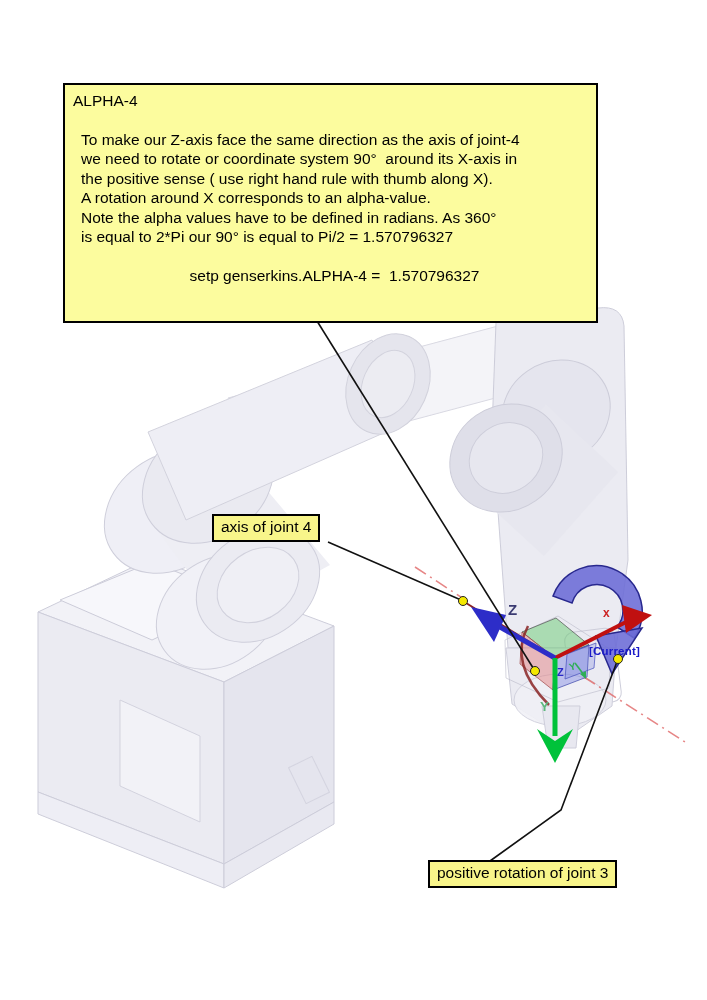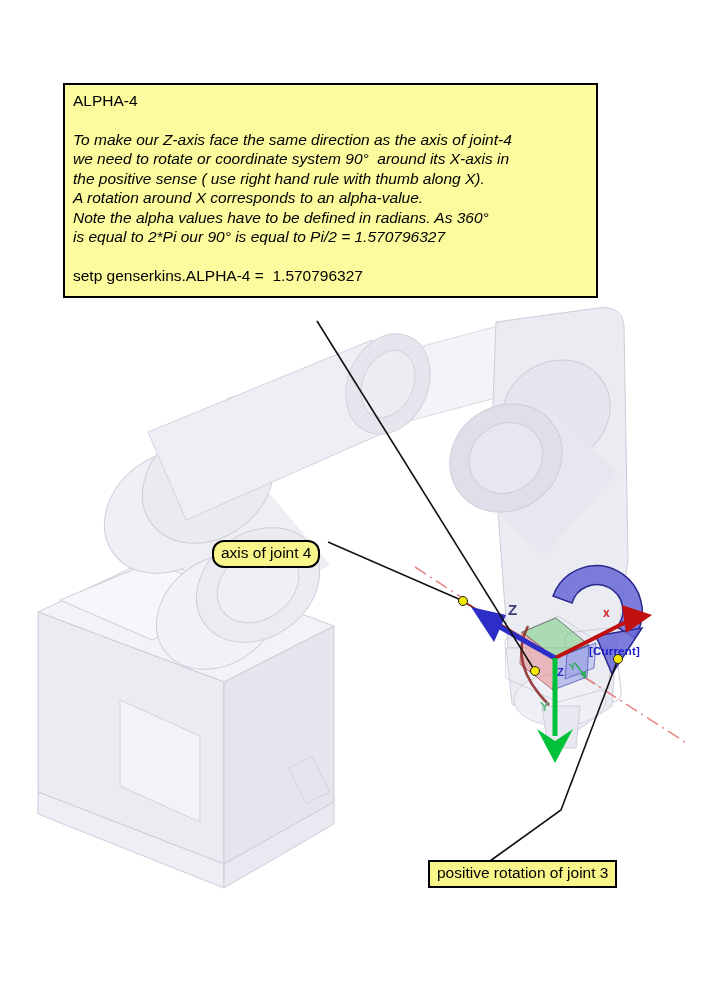--- a/index.html
+++ b/index.html
@@ -2,32 +2,32 @@
 <html style="--note-bg: #fcfc9e; --callout-bg: #f8f58a; --axis-x: #c01010; --axis-y: #00c23a; --axis-z: #2d2dc8; --rotation-arc: #6b6bd6; --rotation-arc-edge: #28288e; --marker: #f4e800; --joint-axis-line: #e06868; --joint-axis-solid: #8a2020;"><head>
 <meta charset="utf-8">
 <style>
   html,body{margin:0;padding:0;background:#fff;}
   .stage{
     position:relative;width:707px;height:1000px;background:#ffffff;overflow:hidden;
     font-family:"Liberation Sans",sans-serif;color:#000;
   }
   .stage svg.scene{position:absolute;left:0;top:0;z-index:1;}
   .note-box{
-    position:absolute;left:63px;top:83px;width:535px;height:215px;
+    position:absolute;left:63px;top:83px;width:535px;height:240px;
     background:var(--note-bg,#fcfc9e);border:2px solid #000;box-sizing:border-box;
     padding:6px 8px;z-index:3;font-size:15.5px;line-height:19.5px;
   }
   .note-title{margin:0 0 19px 0;}
-  .note-body{white-space:pre-wrap;margin:0;font-style:italic;}
-  .note-command{margin:19px 0 0 0;white-space:pre-wrap;}
+  .note-body{white-space:pre-wrap;margin:8px;}
+  .note-command{margin:19px 0 0 8px;white-space:pre-wrap;text-align:center;}
   .callout{
     position:absolute;background:var(--callout-bg,#f8f58a);border:2px solid #000;
     box-sizing:border-box;padding:2px 7px 4px 7px;font-size:15.5px;z-index:3;white-space:nowrap;
   }
-  .callout.axis{left:212px;top:540px;border-radius:12px;}
+  .callout.axis{left:212px;top:514px;}
   .callout.rotation{left:428px;top:860px;}
   .flabel{position:absolute;z-index:2;white-space:nowrap;}
   .flabel.z-big{left:508px;top:601px;color:#3b3b72;font-size:15px;font-weight:700;}
   .flabel.x-small{left:603px;top:606px;color:#cc2222;font-size:12px;font-weight:700;}
   .flabel.current{left:577px;top:645px;color:#1b1bc8;font-size:11.5px;font-weight:700;letter-spacing:.2px;margin-left:12px;}
   .flabel.mini-z{left:557px;top:666px;color:#2a2ac8;font-size:11px;font-weight:700;}
   .flabel.mini-y{left:569px;top:661px;color:#2fae57;font-size:10px;font-weight:700;transform:rotate(-14deg);}
   .flabel.y-big{left:540px;top:699px;color:#5cb87c;font-size:13.5px;font-weight:700;}
   .marker-dot{
     position:absolute;width:10px;height:10px;border-radius:50%;

